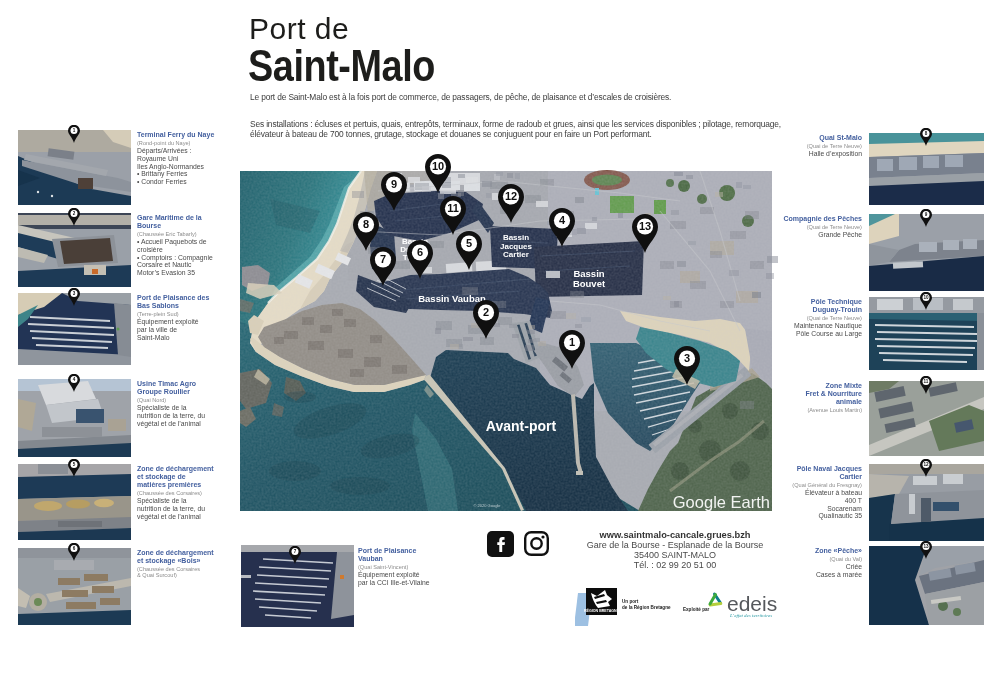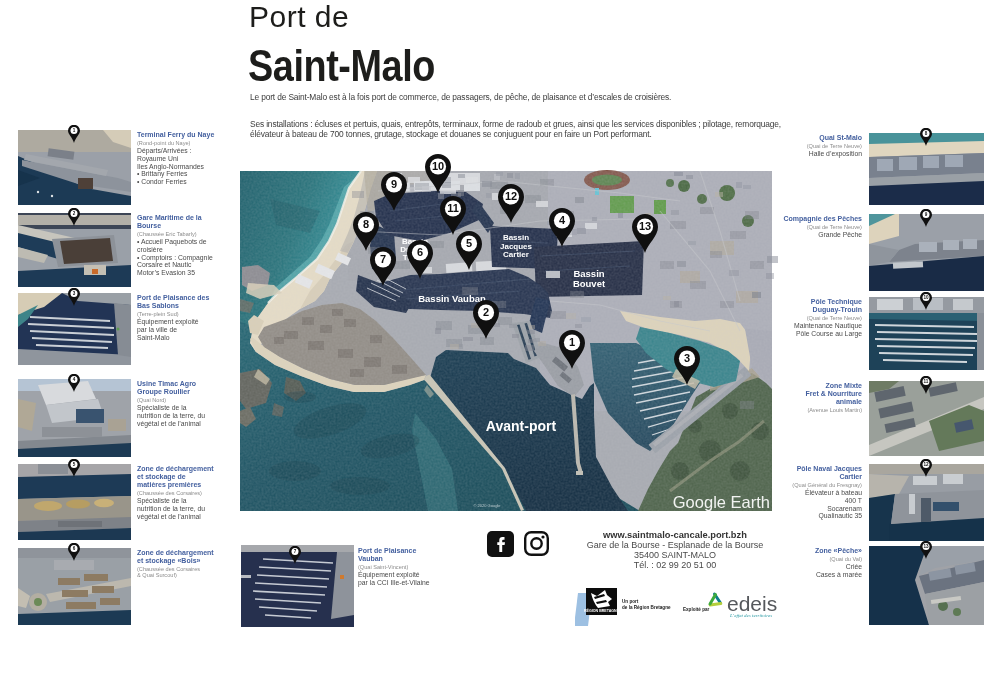--- a/index.html
+++ b/index.html
@@ -1,20 +1,20 @@
 <!DOCTYPE html>
 <html lang="fr"><head>
 <meta charset="utf-8">
 <title>Port de Saint-Malo</title>
 <style>
 *{margin:0;padding:0;box-sizing:border-box}
 html,body{width:1000px;height:685px}
 body{background:#fff;font-family:"Liberation Sans",sans-serif;position:relative;overflow:hidden;color:#3a3a3a}
 .abs{position:absolute}
-.t1{position:absolute;left:249px;top:0;font-size:30px;font-weight:400;color:#1d1d1b;letter-spacing:.5px}
+.t1{position:absolute;left:249px;top:12px;font-size:30px;font-weight:400;color:#1d1d1b;letter-spacing:.5px}
 .t2{position:absolute;left:248px;top:40px;font-size:45px;font-weight:700;color:#1d1d1b;letter-spacing:-.5px;transform:scaleX(.84);transform-origin:0 50%}
 .p1{position:absolute;left:250px;top:93px;width:535px;font-size:8.4px;letter-spacing:-.15px;line-height:9.5px;color:#3c3c3c}
 .p2{position:absolute;left:250px;top:120px;width:535px;font-size:8.4px;letter-spacing:-.15px;line-height:9.5px;color:#3c3c3c}
 .map{position:absolute;left:240px;top:171px;width:532px;height:340px;overflow:visible}
 .item{position:absolute}
 .thumb{position:absolute;display:block}
 .itxt{position:absolute;font-size:6.8px;line-height:7.6px;color:#4a4a4a}
 .itxt .ti{font-weight:700;color:#44609f;font-size:7px;line-height:8px;margin-bottom:1px}
 .itxt .ad{font-size:5.6px;color:#8c8c8c;line-height:6.4px;margin-bottom:1px}
 .R{text-align:right}
@@ -426,21 +426,21 @@
 
 <svg class="fb" width="27" height="26" viewBox="0 0 27 26">
 <rect x="0" y="0" width="27" height="26" rx="5" fill="#111"></rect>
 <path d="M17.5 6 h-2.2 c-1.8 0-3 1.2-3 3v2.2 h-2 v2.8 h2 V21 h2.9 v-7 h2.4 l.4-2.8 h-2.8 V9.5 c0-.5.4-.7.9-.7h1.4 Z" fill="#fff"></path>
 </svg>
 <svg class="ig" width="25" height="25" viewBox="0 0 25 25">
 <rect x="1.2" y="1.2" width="22.6" height="22.6" rx="6" fill="none" stroke="#111" stroke-width="2.4"></rect>
 <circle cx="12.5" cy="12.5" r="5.2" fill="none" stroke="#111" stroke-width="2.4"></circle>
 <circle cx="19" cy="6" r="1.6" fill="#111"></circle>
 </svg>
-<div class="addr"><b>www.saintmalo-cancale.port.bzh</b><br>Gare de la Bourse - Esplanade de la Bourse<br>35400 SAINT-MALO<br>Tél. : 02 99 20 51 00</div>
+<div class="addr"><b>www.saintmalo-cancale.grues.bzh</b><br>Gare de la Bourse - Esplanade de la Bourse<br>35400 SAINT-MALO<br>Tél. : 02 99 20 51 00</div>
 
 <div class="item" style="left:18px;top:130px;width:113px;height:75px">
     <svg class="thumb" width="113" height="75" viewBox="0 0 113 75" preserveAspectRatio="none" style="left:0;top:0">
 <rect width="113" height="75" fill="#9ba0a8"></rect>
 <rect y="0" width="113" height="22" fill="#aeaaa0"></rect>
 <path d="M85,0 L113,0 L113,18 L95,12 Z" fill="#d5ccb8"></path>
 <path d="M0,26 L28,38 L68,58 L113,66 L113,75 L0,75 Z" fill="#1c3a55"></path>
 <path d="M0,40 L22,48 L0,56 Z" fill="#16334c"></path>
 <path d="M4,30 L100,48 L113,52 L113,62 L60,54 L4,36 Z" fill="#8d939c"></path>
 <path d="M8,24 L90,40 L88,46 L6,30 Z" fill="#a3a7ad"></path>

